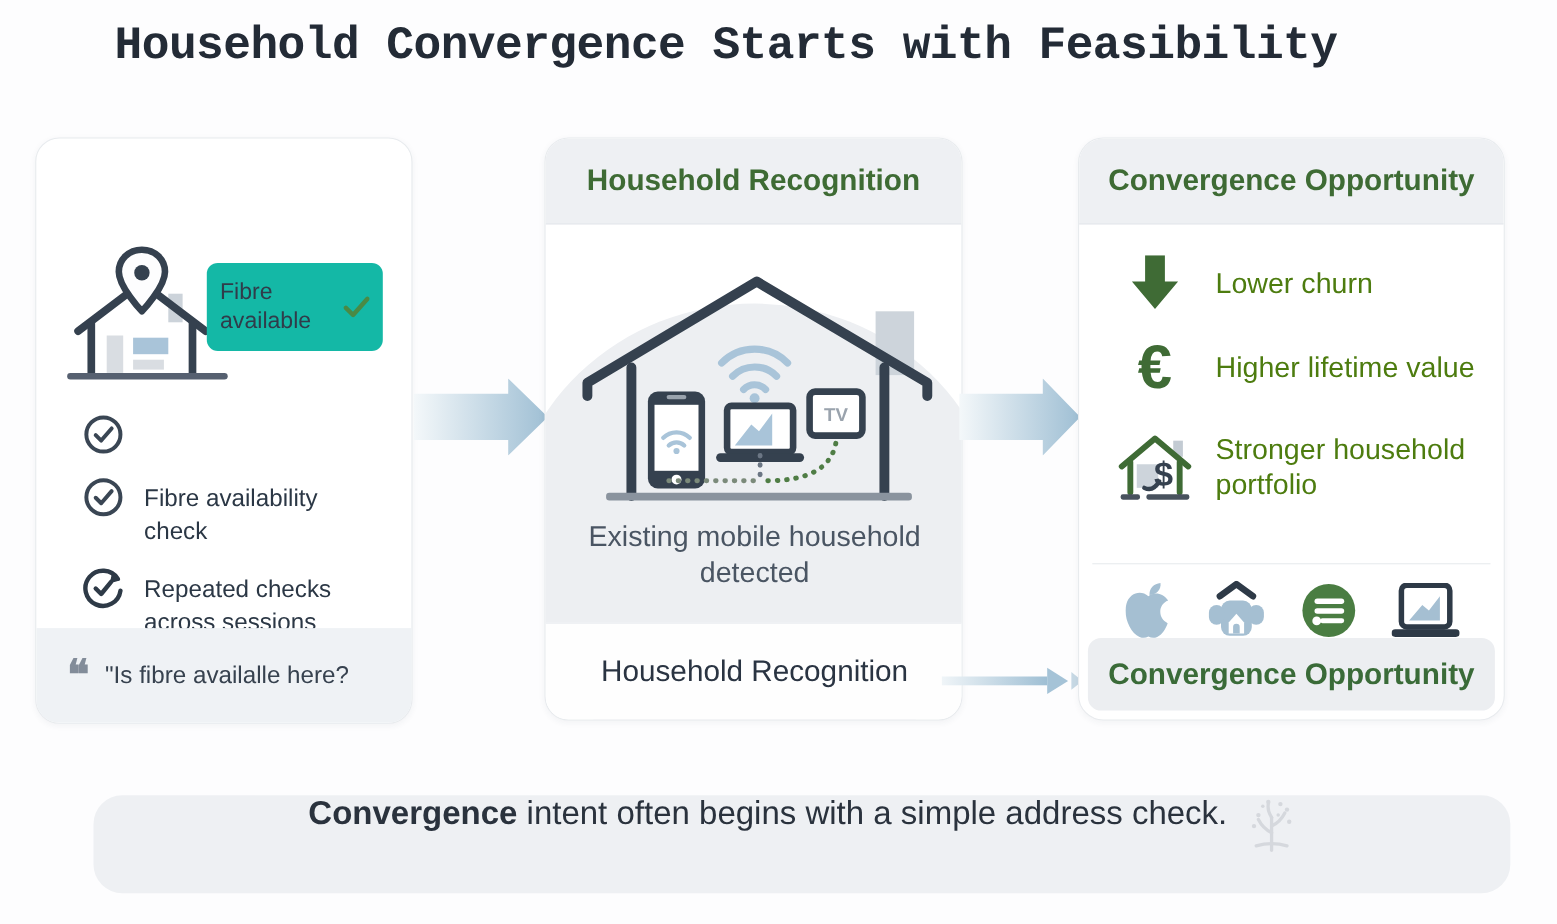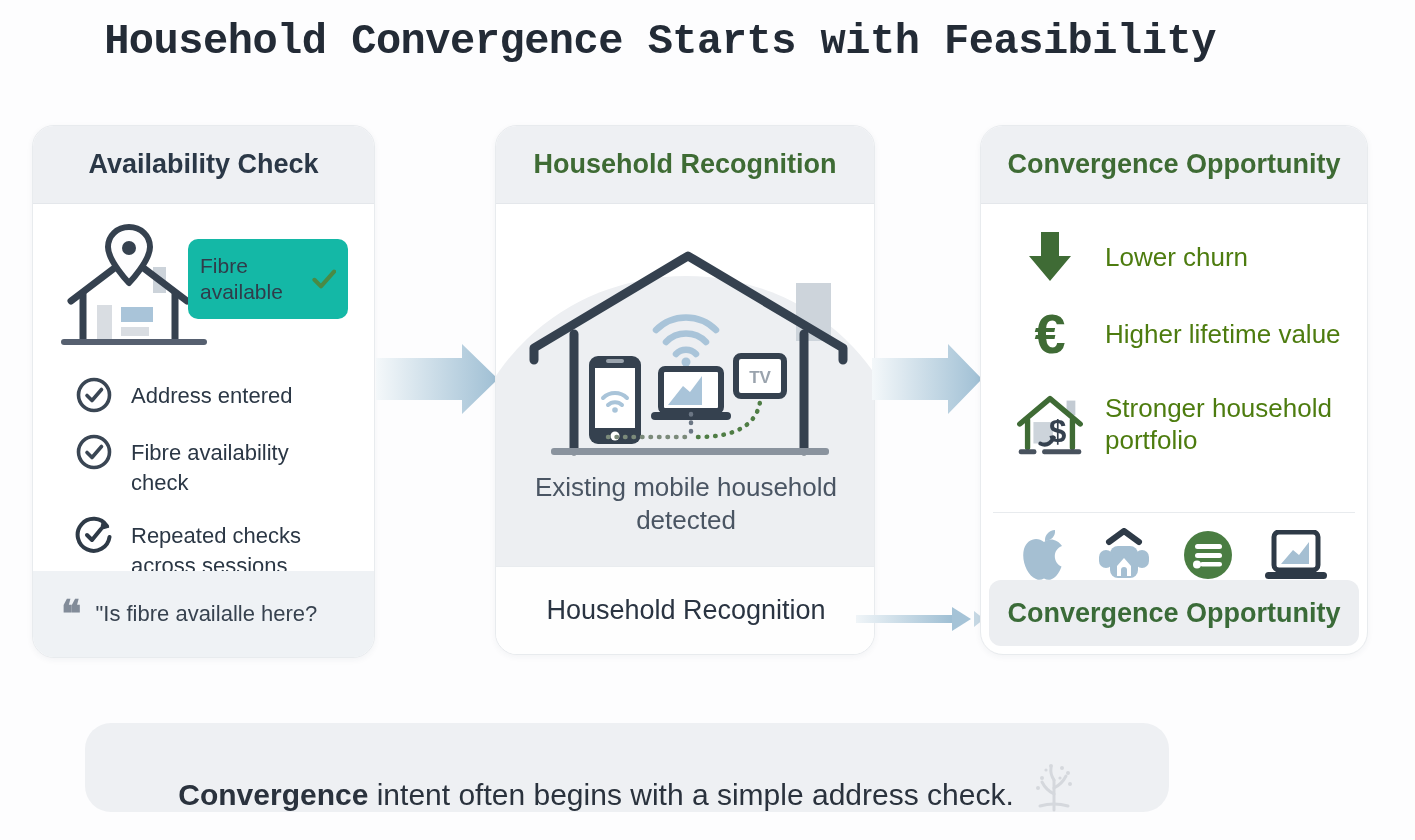--- a/index.html
+++ b/index.html
@@ -60,35 +60,34 @@
                border-radius:12px; display:flex; align-items:center; justify-content:center;
                font-size:27px; font-weight:700; color:#3a6b38; }
 
   
   .flow-arrow { position:absolute; top:344px; }
   #arrow1 { left:376px; }
   #arrow2 { left:872px; }
   .mini-arrow { position:absolute; left:856px; top:604px; }
 
   
-  .banner { position:absolute; left:85px; top:723px; width:1084px; height:89px;
-            background:#eef0f3; border-radius:26px; display:flex; align-items:flex-end;
+  .banner { position:absolute; left:85px; top:723px; width:1288px; height:89px;
+            background:#eef0f3; border-radius:26px; display:flex; align-items:flex-start;
             justify-content:center; gap:18px; }
   .banner-text { font-size:30px; color:#2a323d; }
   .banner-text b { font-weight:800; }
 </style>
 </head>
 <body>
 
 <div class="stage">
 
   <div class="title">Household Convergence Starts with Feasibility</div>
 
   <div class="panel" id="panel1">
-    <div class="panel-header hdr-slate">Availability Check</div>
 
     <div class="p1-illus">
       <svg class="p1-house" width="150" height="130" viewBox="0 0 150 130">
         <rect x="92" y="46" width="13" height="26" fill="#ccd3da"></rect>
         <path d="M10 80 L68 36 L126 80" fill="none" stroke="#35414f" stroke-width="7" stroke-linecap="round" stroke-linejoin="round"></path>
         <path d="M22 72 V118 M114 72 V118" fill="none" stroke="#35414f" stroke-width="7" stroke-linecap="round"></path>
         <rect x="36" y="84" width="15" height="34" fill="#d9dde2"></rect>
         <rect x="60" y="86" width="32" height="15" fill="#a9c4d9"></rect>
         <rect x="60" y="106" width="28" height="9" fill="#d9dde2"></rect>
         <rect x="0" y="118" width="146" height="6" rx="3" fill="#566070"></rect>
@@ -102,21 +101,20 @@
         </svg>
       </div>
     </div>
 
     <div class="checklist">
       <div class="check-row">
         <svg width="38" height="38" viewBox="0 0 38 38">
           <circle cx="19" cy="19" r="15.5" fill="none" stroke="#3a4654" stroke-width="3.6"></circle>
           <path d="M12 19.5 L17 24.5 L26.5 13.5" fill="none" stroke="#3a4654" stroke-width="3.6" stroke-linecap="round" stroke-linejoin="round"></path>
         </svg>
-        <div class="lbl">Address entered</div>
       </div>
       <div class="check-row">
         <svg width="38" height="38" viewBox="0 0 38 38">
           <circle cx="19" cy="19" r="15.5" fill="none" stroke="#3a4654" stroke-width="3.6"></circle>
           <path d="M12 19.5 L17 24.5 L26.5 13.5" fill="none" stroke="#3a4654" stroke-width="3.6" stroke-linecap="round" stroke-linejoin="round"></path>
         </svg>
         <div class="lbl">Fibre availability check</div>
       </div>
       <div class="check-row">
         <svg width="38" height="38" viewBox="0 0 38 38">

